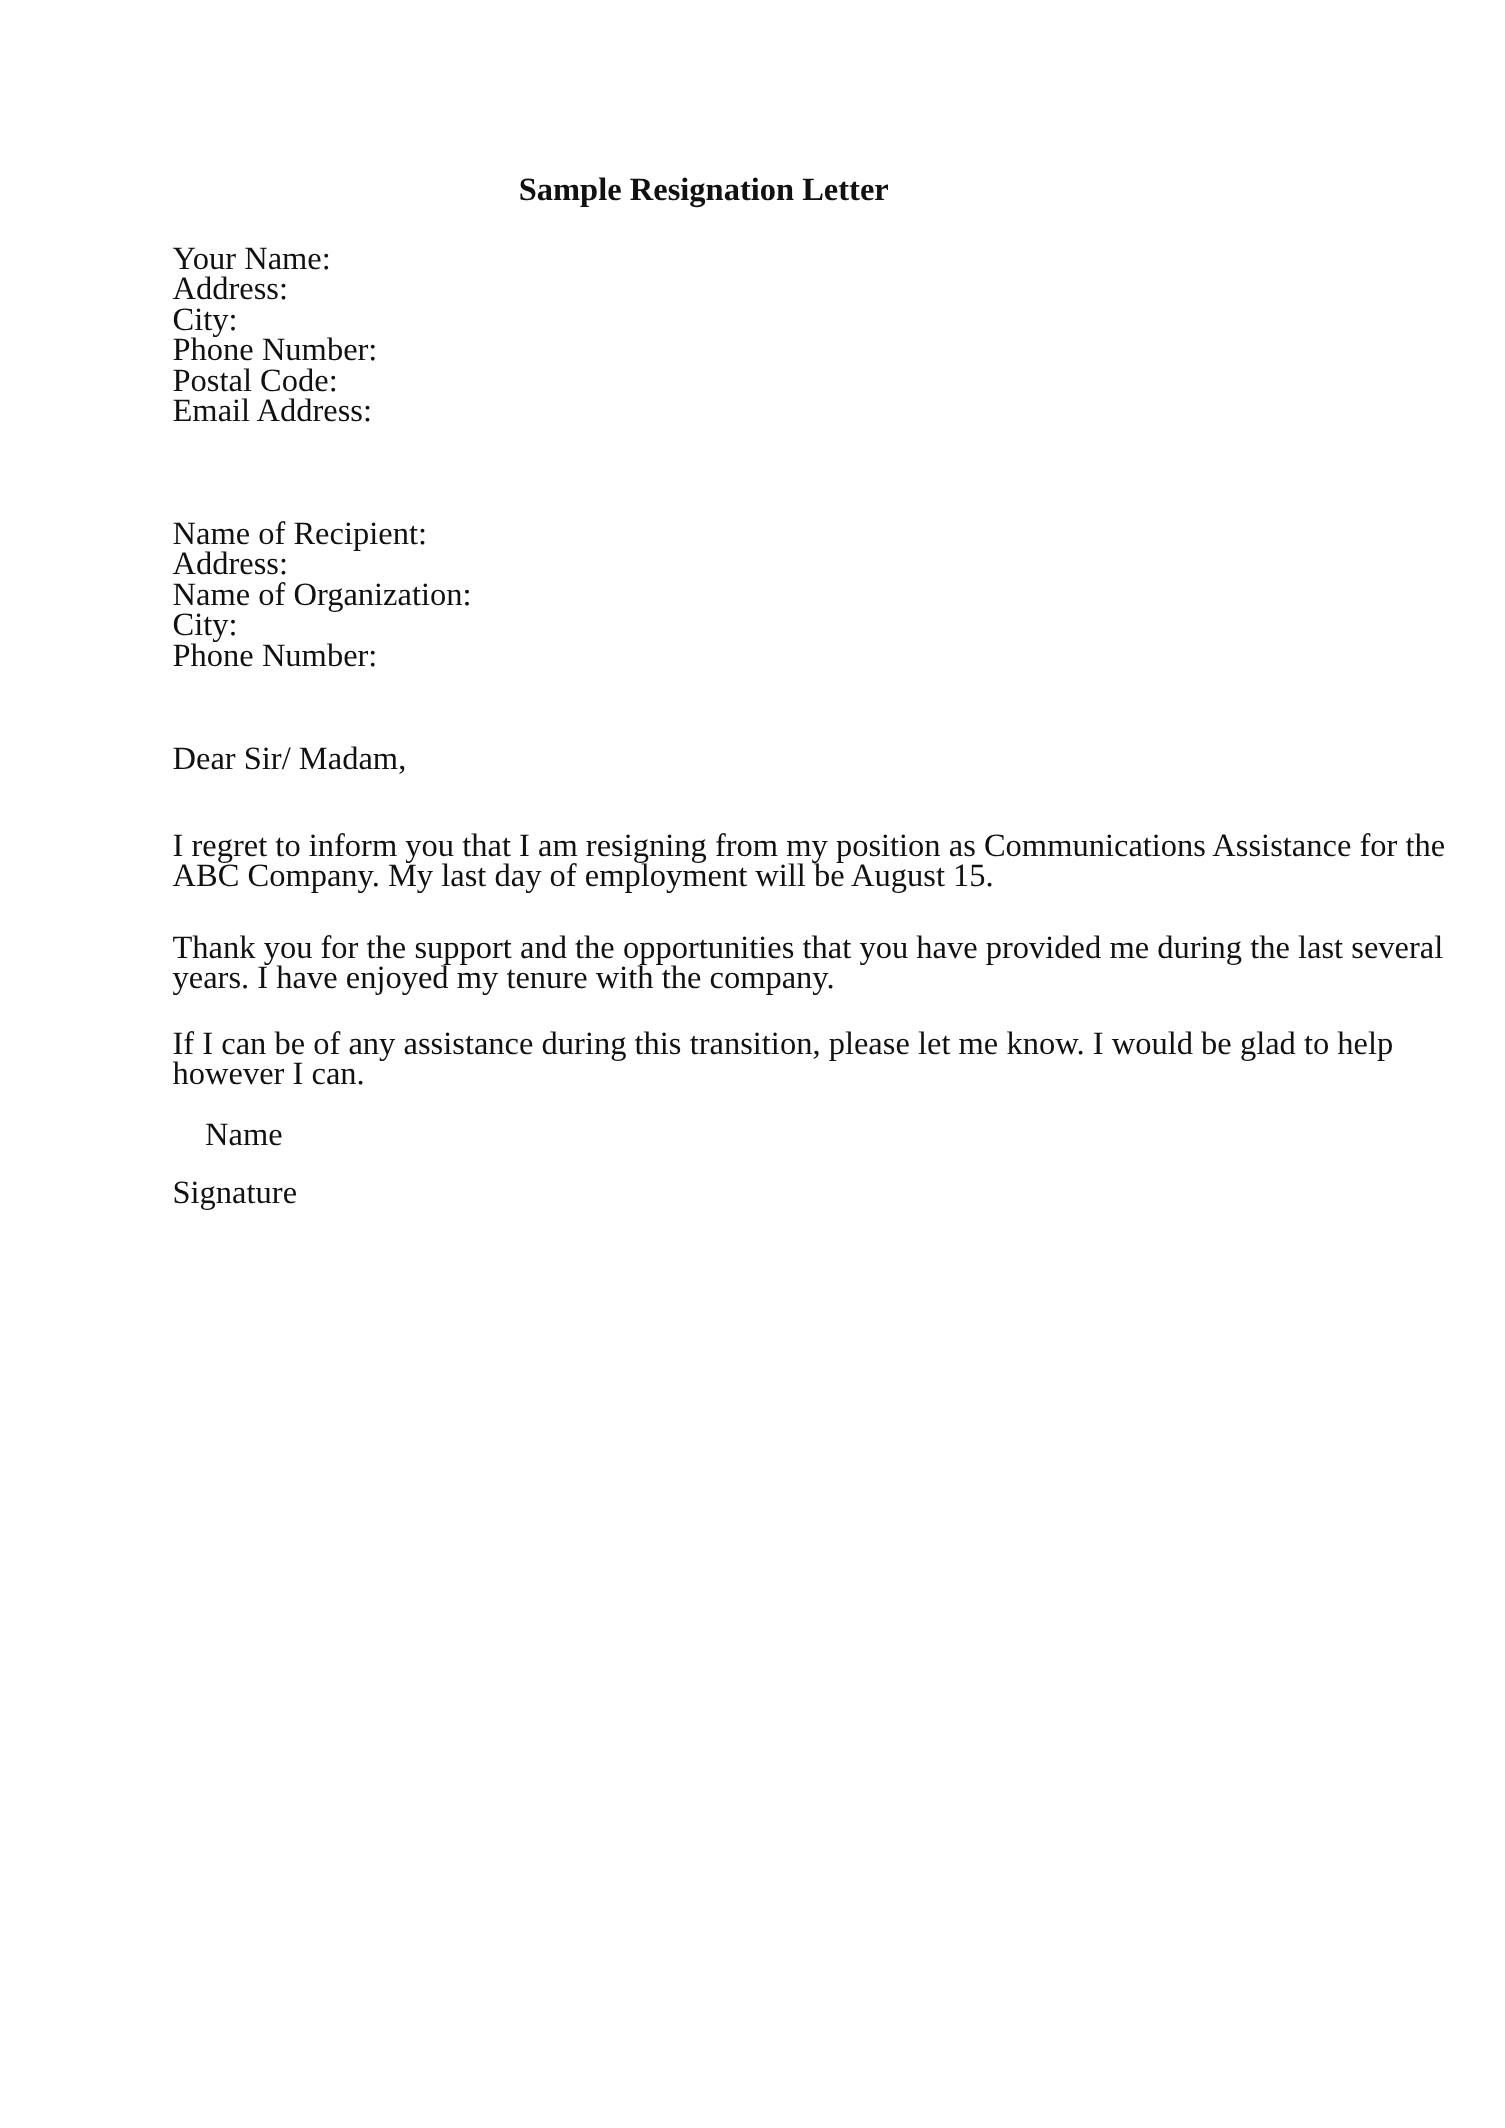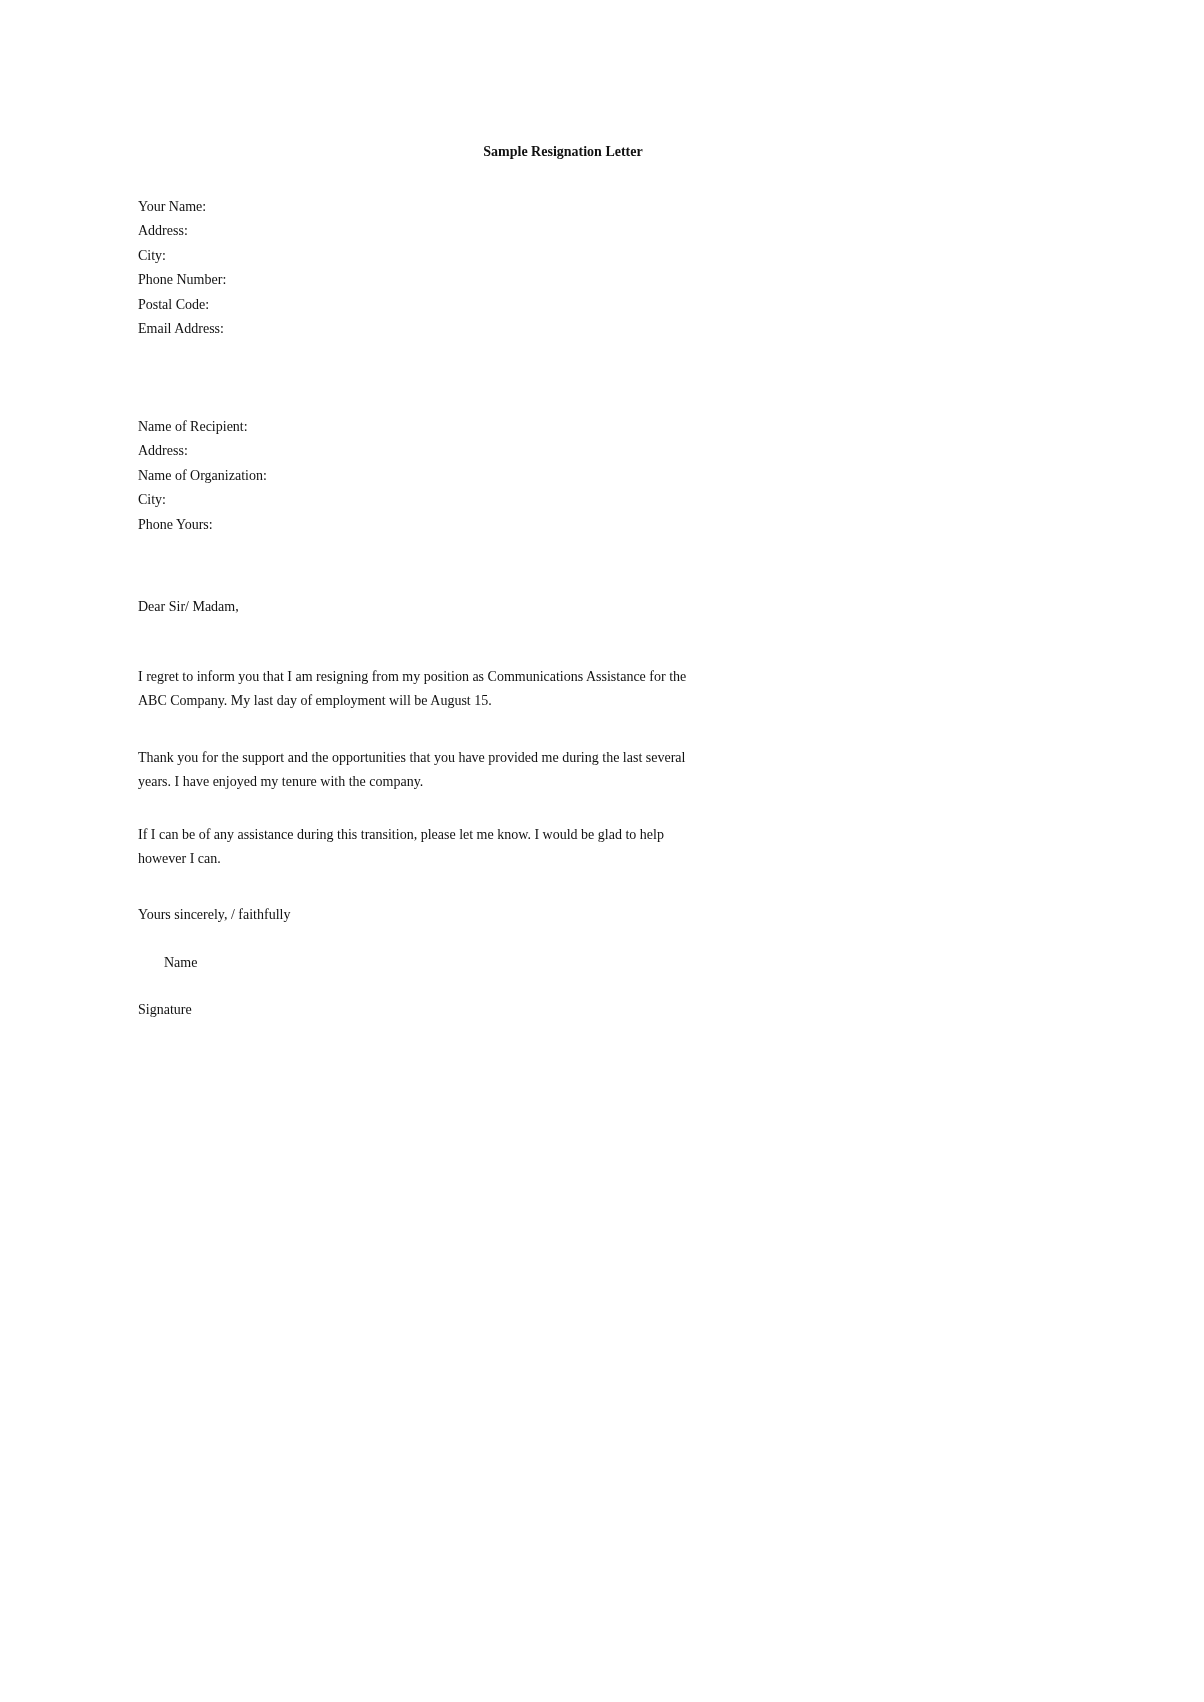--- a/index.html
+++ b/index.html
@@ -6,21 +6,21 @@
     margin: 0;
     padding: 0;
     background: #ffffff;
   }
   .page {
     position: relative;
     width: 1204px;
     height: 1702px;
     background: #ffffff;
     font-family: "Liberation Serif", "DejaVu Serif", serif;
-    font-size: 14px;
+    font-size: 26px;
     line-height: 24.5px;
     color: #111111;
     box-sizing: border-box;
     padding: 140px 216px 16px 138px;
     overflow: hidden;
   }
   .title {
     text-align: center;
     font-weight: bold;
     white-space: pre;
@@ -51,32 +51,31 @@
 City:
 Phone Number:
 Postal Code:
 Email Address:</div>
 
 
   <div class="block recipient-block">Name of Recipient:
 Address:
 Name of Organization:
 City:
-Phone Yours:</div>
+Phone Number:</div>
 
   <div class="block salutation">Dear Sir/ Madam,</div>
 
   <div class="block para-1">I regret to inform you that I am resigning from my position as Communications Assistance for the
 ABC Company. My last day of employment will be August 15.</div>
 
   <div class="block para-2">Thank you for the support and the opportunities that you have provided me during the last several
 years. I have enjoyed my tenure with the company.</div>
 
   <div class="block para-3">If I can be of any assistance during this transition, please let me know. I would be glad to help
 however I can.</div>
 
-  <div class="block closing-line">Yours sincerely, / faithfully</div>
 
   <div class="block name-label">Name</div>
 
   <div class="block signature-label">Signature</div>
 
 </div>
 
 </body></html>

